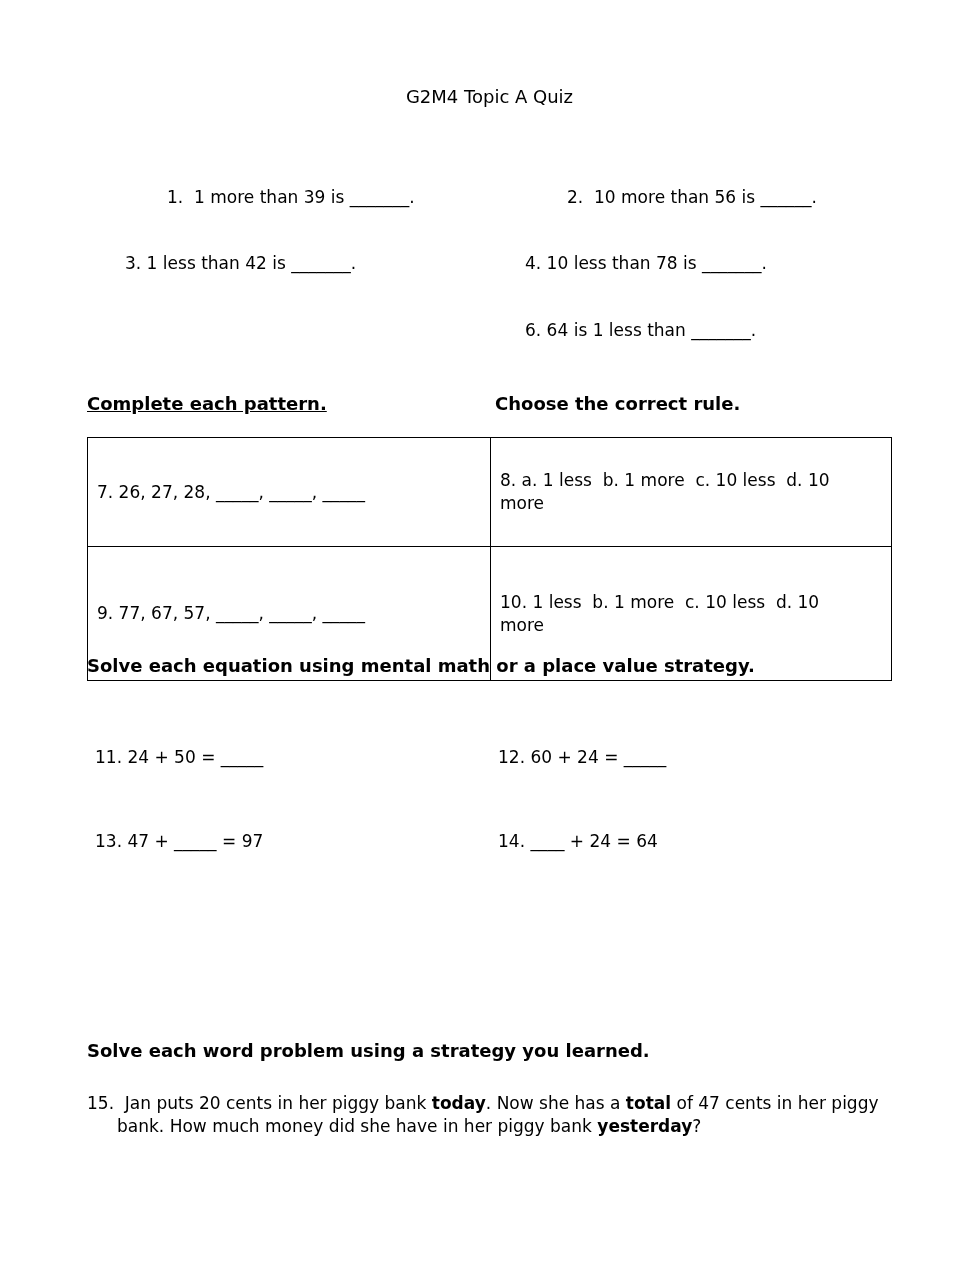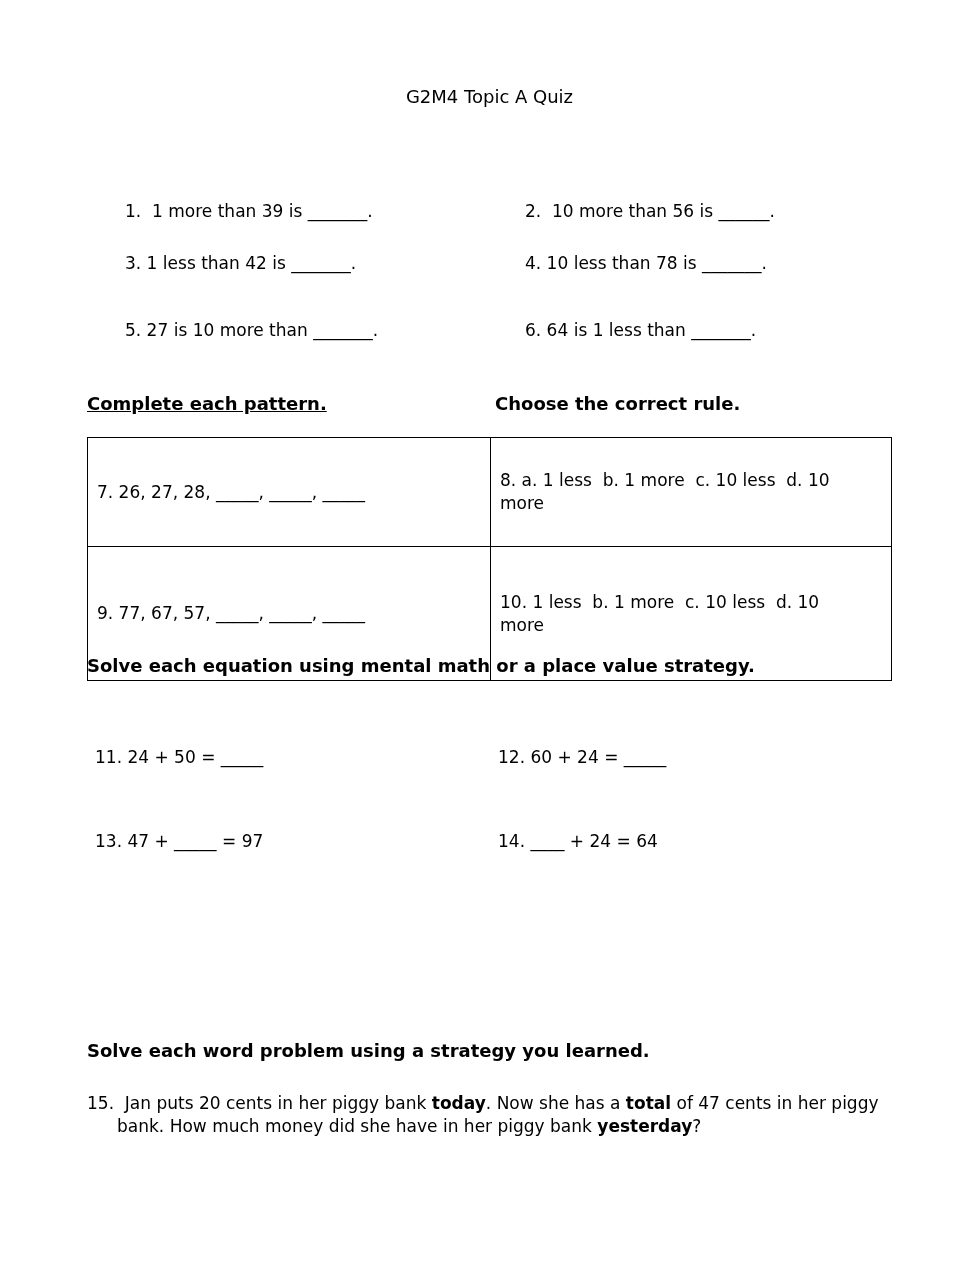--- a/index.html
+++ b/index.html
@@ -40,21 +40,21 @@
   .h-word     { left: 87px; top: 1040px; }
 
   .fill-item {
     position: absolute;
     font-size: 17px;
     line-height: 22px;
     white-space: pre-wrap;
   }
   .col-a { left: 125px; }
   .col-b { left: 525px; }
-  .row-1 { top: 200px; }
+  .row-1 { top: 186px; margin-left: 42px; }
   .row-2 { top: 252px; }
   .row-3 { top: 319px; }
 
   .eq-col-a { left: 95px; }
   .eq-col-b { left: 498px; }
   .eq-row-1 { top: 746px; text-align: center; }
   .eq-row-2 { top: 830px; }
 
   .pattern-table {
     position: absolute;
@@ -98,21 +98,20 @@
 
 <div class="page">
 
   <div class="doc-title">G2M4 Topic A Quiz</div>
 
 
   <div class="fill-item col-a row-1">1.  1 more than 39 is _______.</div>
   <div class="fill-item col-b row-1">2.  10 more than 56 is ______.</div>
   <div class="fill-item col-a row-2">3. 1 less than 42 is _______.</div>
   <div class="fill-item col-b row-2">4. 10 less than 78 is _______.</div>
-  <div class="fill-item col-a row-3">5. 27 is 10 more than _______.</div>
   <div class="fill-item col-b row-3">6. 64 is 1 less than _______.</div>
 
   <div class="section-heading h-pattern">Complete each pattern.</div>
   <div class="section-heading h-rule">Choose the correct rule.</div>
 
   <div class="pattern-table">
     <div class="cell b-right b-bottom">7. 26, 27, 28, _____, _____, _____</div>
     <div class="cell b-bottom">8. a. 1 less  b. 1 more  c. 10 less  d. 10
 more</div>
     <div class="cell b-right">9. 77, 67, 57, _____, _____, _____</div>

